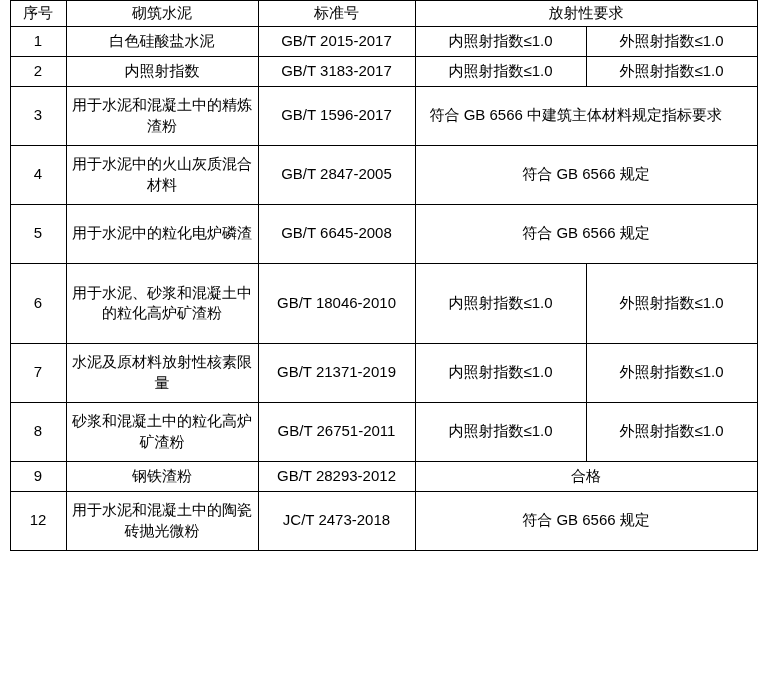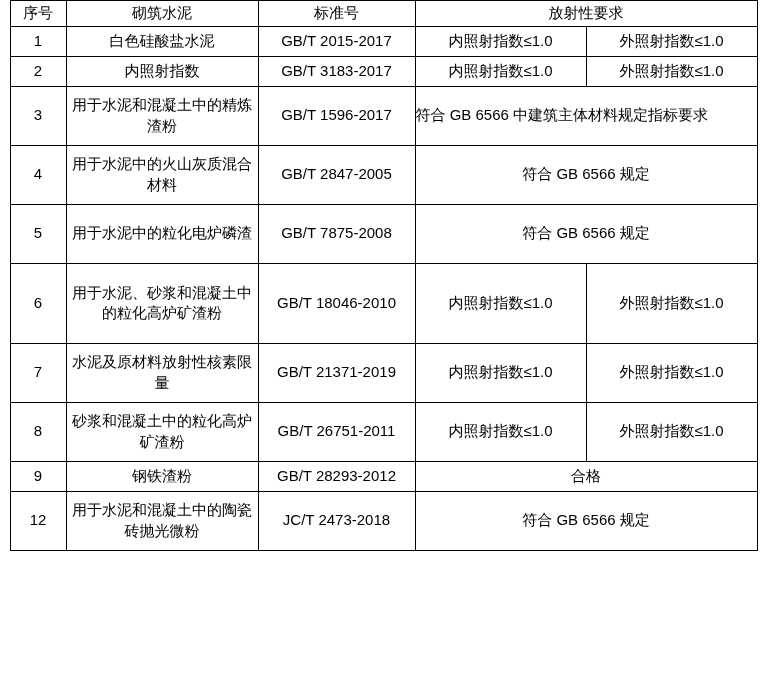--- a/index.html
+++ b/index.html
@@ -91,34 +91,34 @@
         <td class="cell-name">内照射指数</td>
         <td>GB/T 3183-2017</td>
         <td>内照射指数≤1.0</td>
         <td>外照射指数≤1.0</td>
       </tr>
 
       <tr class="row-2line">
         <td>3</td>
         <td class="cell-name">用于水泥和混凝土中的精炼渣粉</td>
         <td>GB/T 1596-2017</td>
-        <td colspan="2" class="req-span" style="text-align: left; padding-left: 0; padding-right: 10px;">符合 GB 6566 中建筑主体材料规定指标要求</td>
+        <td colspan="2" class="req-span" style="text-align: left; padding-left: 14px; padding-right: 10px;">符合 GB 6566 中建筑主体材料规定指标要求</td>
       </tr>
 
       <tr class="row-2line">
         <td>4</td>
         <td class="cell-name">用于水泥中的火山灰质混合材料</td>
         <td>GB/T 2847-2005</td>
         <td colspan="2" class="req-span">符合 GB 6566 规定</td>
       </tr>
 
       <tr class="row-2line">
         <td>5</td>
         <td class="cell-name">用于水泥中的粒化电炉磷渣</td>
-        <td>GB/T 7875-2008</td>
+        <td>GB/T 6645-2008</td>
         <td colspan="2" class="req-span">符合 GB 6566 规定</td>
       </tr>
 
       <tr class="row-3line">
         <td>6</td>
         <td class="cell-name">用于水泥、砂浆和混凝土中的粒化高炉矿渣粉</td>
         <td>GB/T 18046-2010</td>
         <td>内照射指数≤1.0</td>
         <td>外照射指数≤1.0</td>
       </tr>

